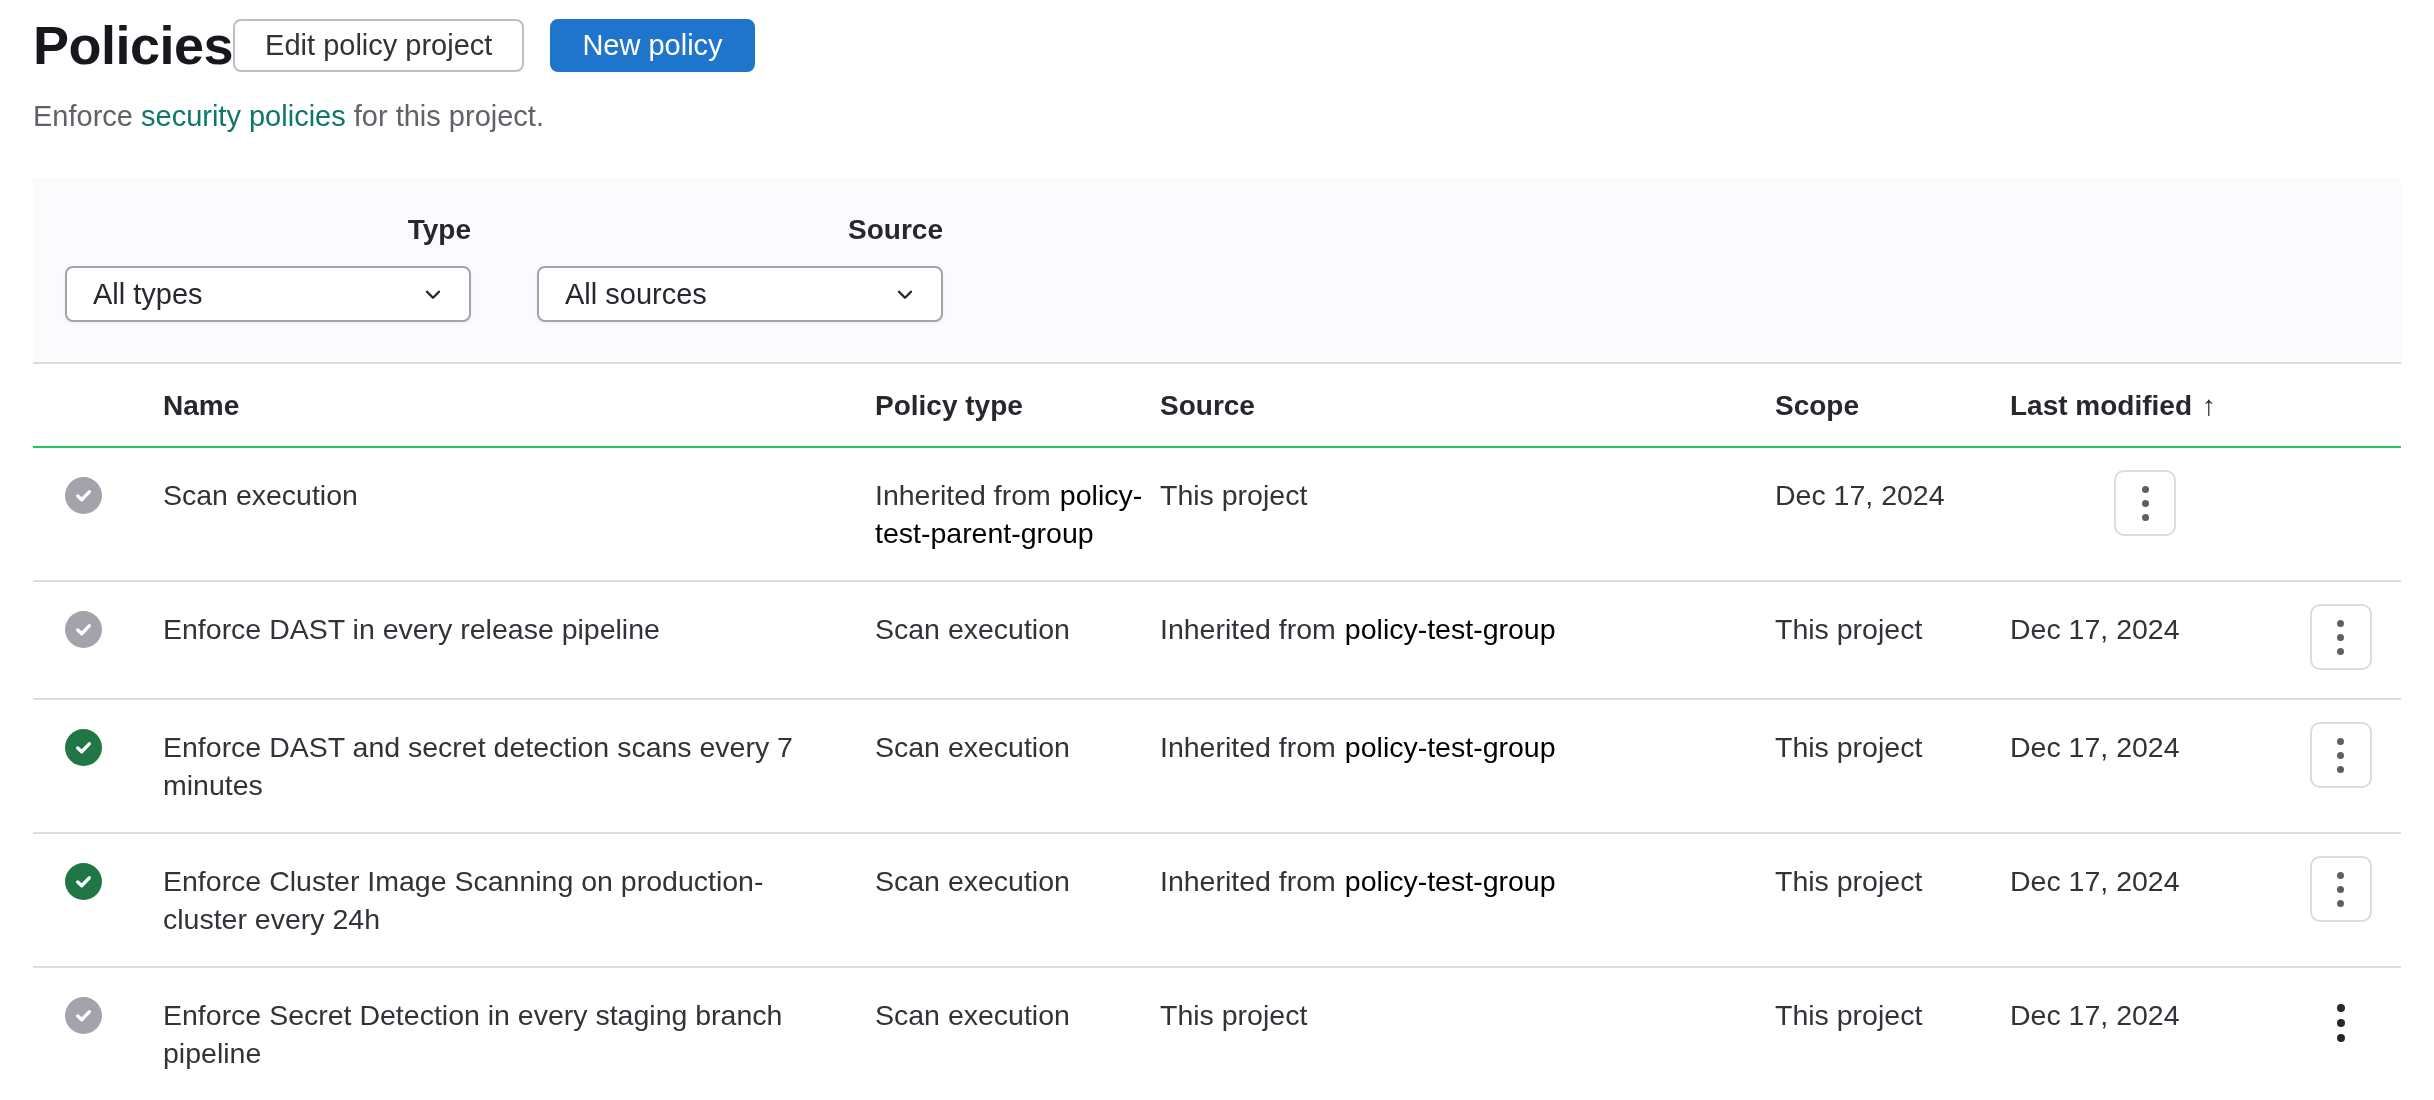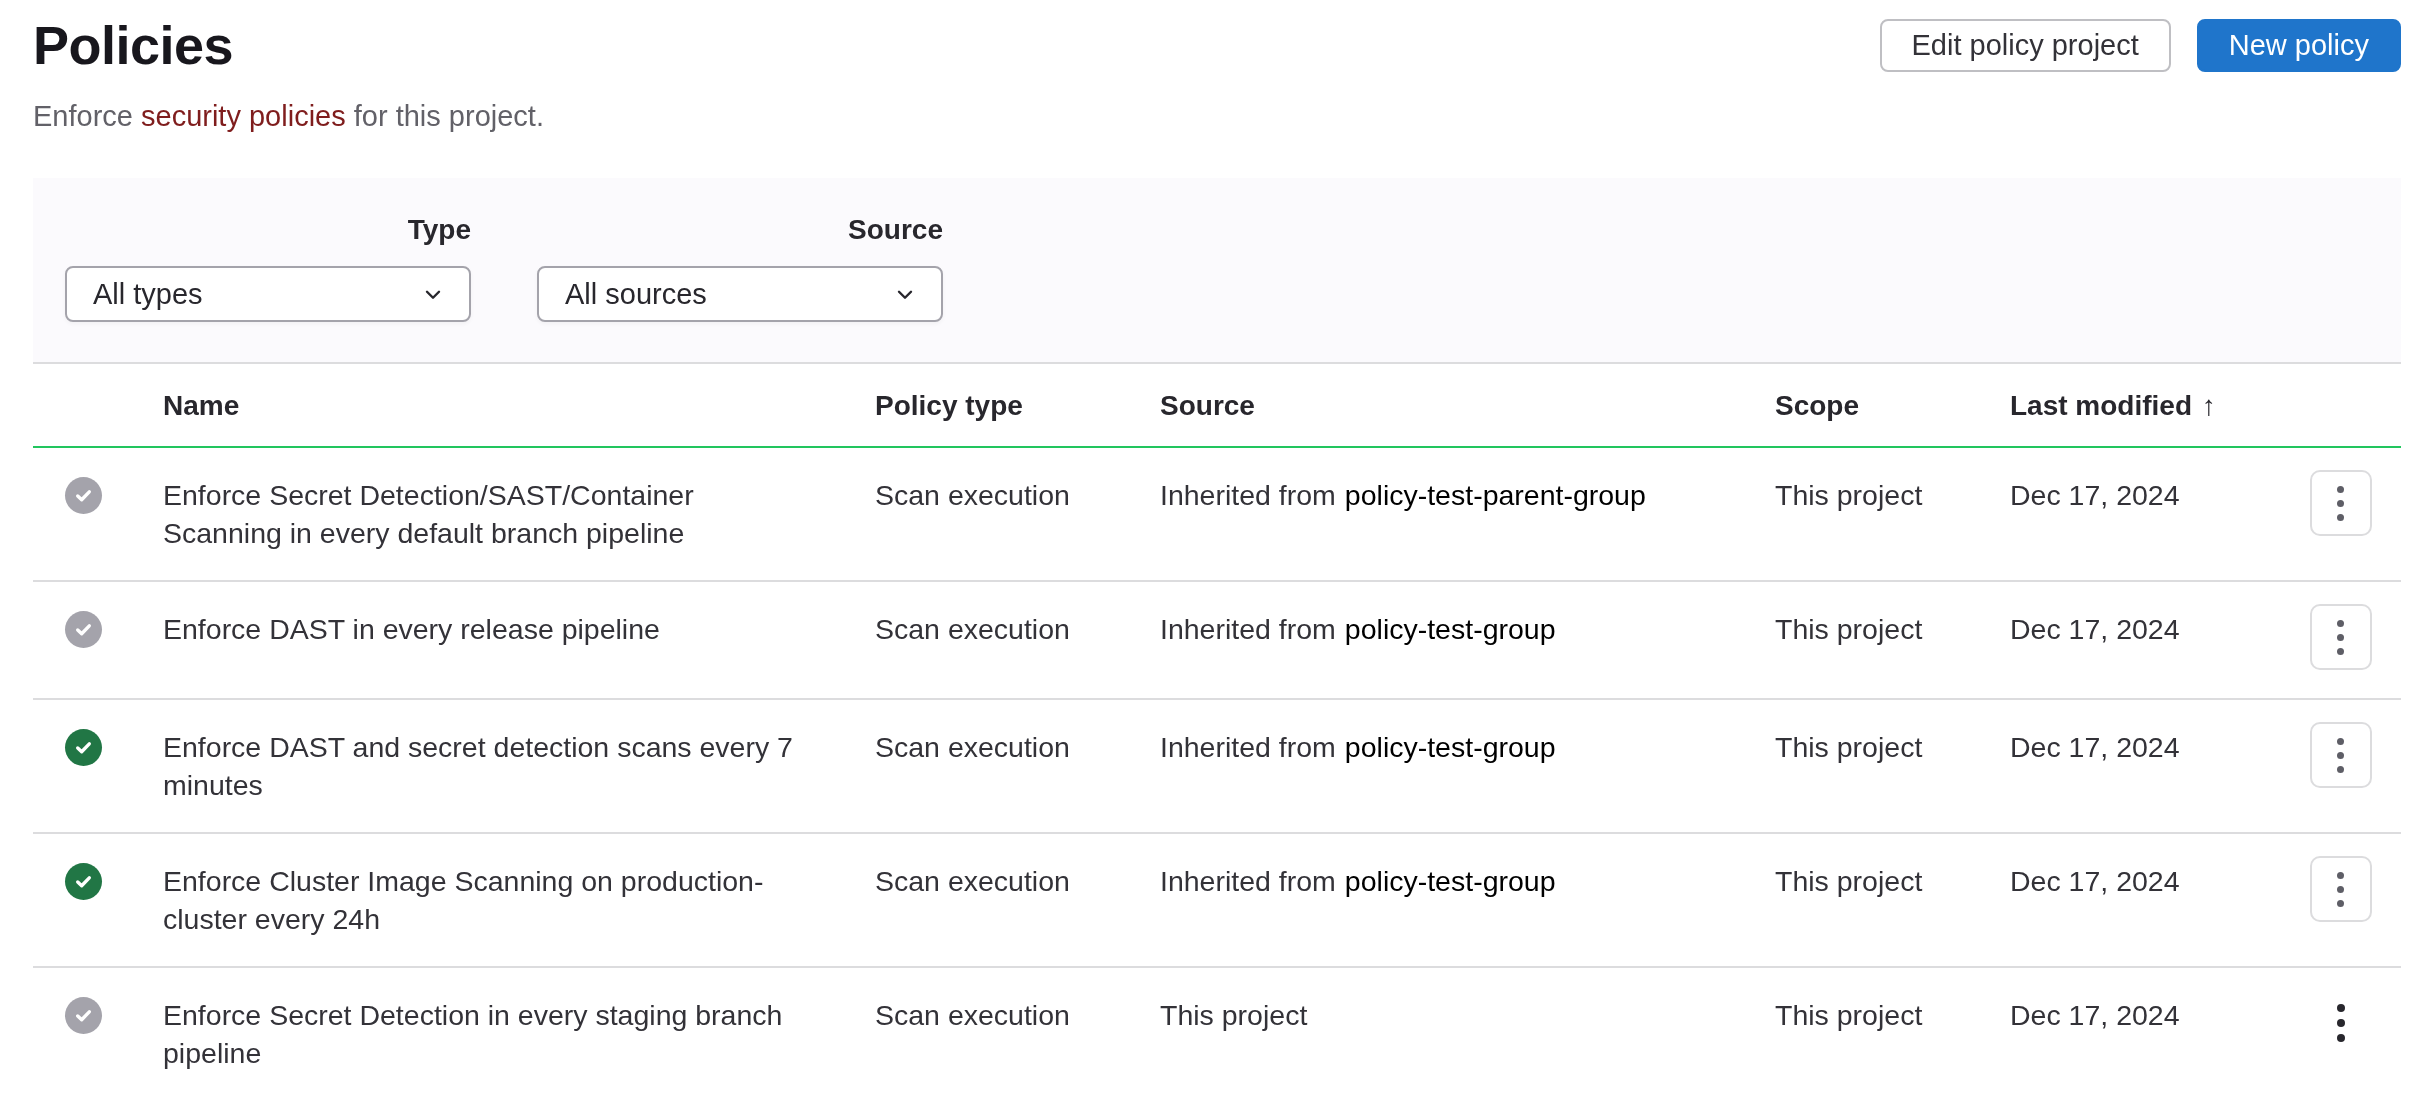--- a/index.html
+++ b/index.html
@@ -7,33 +7,33 @@
   body {
     width: 2434px; height: 1100px;
     background: #ffffff;
     font-family: "Liberation Sans", sans-serif;
     color: #333238;
     overflow: hidden;
   }
   .page { padding: 0 33px; }
 
   
-  .top-bar { display: flex; justify-content: space-between; align-items: center; margin-top: 14px; }
+  .top-bar { display: flex; align-items: center; margin-top: 14px; }
   .page-title { font-size: 54px; font-weight: 700; color: #18171d; margin: 0; letter-spacing: -0.5px; }
   .top-actions { display: flex; gap: 26px; }
   .btn {
     font-size: 29px; height: 53px; padding: 0 30px;
     border-radius: 8px; display: inline-flex; align-items: center;
     cursor: pointer; white-space: nowrap; font-family: inherit;
   }
   .btn-secondary { background: #ffffff; border: 2px solid #bfbfc3; color: #333238; }
   .btn-primary   { background: #1f75cb; border: 2px solid #1f75cb; color: #ffffff; }
 
   .description { font-size: 29px; color: #626168; margin-top: 22px; line-height: 36px; }
-  .text-link { color: #7f1d1d; cursor: pointer; text-decoration: none; margin-top: 40px; }
+  .text-link { color: #0f766e; cursor: pointer; text-decoration: none; margin-top: 40px; }
 
   
   .filter-bar {
     margin-top: 44px;
     background: #fbfafd;
     border-bottom: 2px solid #dcdcde;
     padding: 36px 32px 40px 32px;
     display: flex; gap: 66px;
   }
   .filter-label { font-size: 28px; font-weight: 700; color: #28272d; display: block; text-align: right; }
@@ -149,21 +149,20 @@
     </div>
     <div>
   <div class="grid-row row">
     <div class="status-cell">
       <span class="status-icon inactive">
         <svg width="21" height="21" viewBox="0 0 16 16" fill="none">
                 <path d="M3.6 8.4 L6.6 11.2 L12.4 5.2" stroke="#ffffff" stroke-width="2.6" stroke-linecap="round" stroke-linejoin="round"></path>
               </svg>
       </span>
     </div>
-    <div class="name-cell">Enforce Secret Detection/SAST/Container Scanning in every default branch pipeline</div>
     <div>Scan execution</div>
     <div>
       <span>Inherited from</span><span class="source-link">policy-test-parent-group</span>
     </div>
     <div>This project</div>
     <div>Dec 17, 2024</div>
     <div class="actions-cell">
       <button class="kebab">
         <span class="dot"></span>
         <span class="dot"></span>

